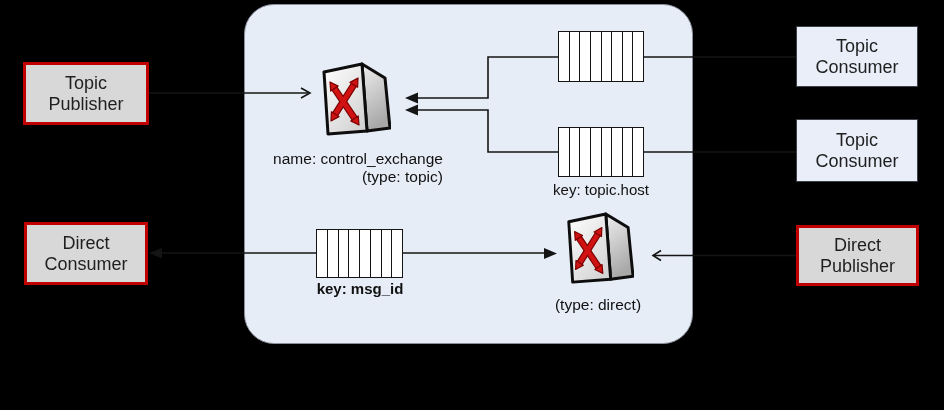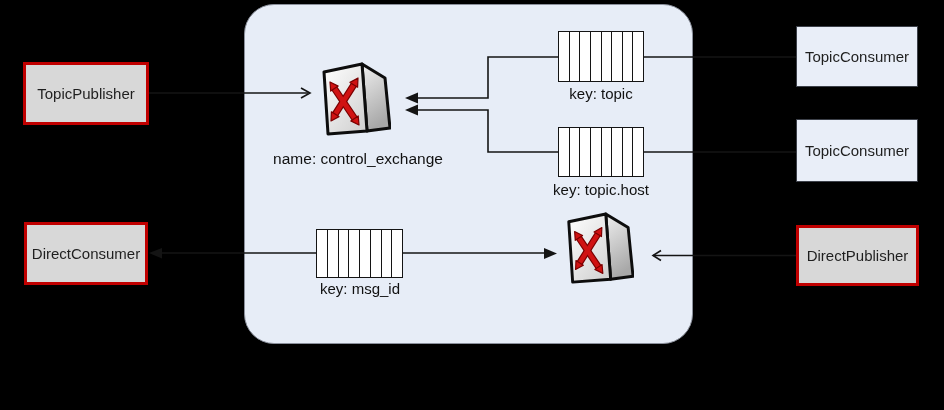--- a/index.html
+++ b/index.html
@@ -13,22 +13,22 @@
 
   .panel{position:absolute;left:244px;top:4px;width:449px;height:340px;
          background:var(--panel_fill);border:1.6px solid var(--panel_border);
          border-radius:30px;box-sizing:border-box;z-index:1;}
 
   .overlay{position:absolute;left:0;top:0;width:944px;height:410px;z-index:2;}
   .cline{stroke:var(--line_color);stroke-width:1.6;fill:none;}
   .chead-f{fill:var(--line_color);stroke:none;}
   .chead-o{stroke:var(--line_color);stroke-width:1.6;fill:none;stroke-linejoin:miter;}
 
-  .node{position:absolute;display:flex;flex-direction:row;justify-content:center;
-        align-items:center;text-align:center;font-size:15px;line-height:21px;
+  .node{position:absolute;display:flex;flex-direction:column;justify-content:center;
+        align-items:center;text-align:center;font-size:18px;line-height:21px;
         color:#1f1f1f;box-sizing:border-box;z-index:3;}
   .node.red{border:3px solid var(--red_border);background:var(--gray_fill);}
   .node.blue{border:1.4px solid var(--consumer_border);background:var(--consumer_fill);}
 
   .queue{position:absolute;display:flex;background:#ffffff;
          border:1.8px solid var(--line_color);box-sizing:border-box;z-index:3;}
   .queue i{flex:1;border-left:1.6px solid var(--line_color);}
   .queue i:first-child{border-left:none;}
 
   .qlabel{position:absolute;width:170px;text-align:center;transform:translateX(-50%);
@@ -106,21 +106,20 @@
   <div class="queue" style="left:558px;top:31px;width:86px;height:51px;">
     <i></i>
       <i></i>
       <i></i>
       <i></i>
       <i></i>
       <i></i>
       <i></i>
       <i></i>
   </div>
-  <div class="qlabel" style="left:601px;top:85px;">key: topic</div>
 
   <div class="queue" style="left:558px;top:127px;width:86px;height:50px;">
     <i></i>
       <i></i>
       <i></i>
       <i></i>
       <i></i>
       <i></i>
       <i></i>
       <i></i>
@@ -130,46 +129,48 @@
   <div class="queue" style="left:316px;top:229px;width:87px;height:49px;">
     <i></i>
       <i></i>
       <i></i>
       <i></i>
       <i></i>
       <i></i>
       <i></i>
       <i></i>
   </div>
-  <div class="qlabel" style="left:360px;top:280px;">key: msg_id</div>
+  <div class="qlabel" style="left:360px;top:280px;font-weight:bold;">key: msg_id</div>
 
   <svg class="exchange" style="left:315px;top:55px;" width="76" height="92" viewBox="0 0 76 92">
     <polygon class="exbox" points="47,9 70,23 75,73 52,76" fill="url(#gs)"></polygon>
     <polygon class="exbox" points="9,17 47,9 52,76 13,79" fill="url(#gf)"></polygon>
     <path class="redline-under" d="M20.2,59.2 L38.8,29.8"></path>
     <path class="redline-under" d="M19.5,33.6 L39.5,63.4"></path>
     <path class="redline" d="M20.2,59.2 L38.8,29.8"></path>
     <polygon class="redhead" points="43,23 42.6,32.2 35,27.4"></polygon>
     <polygon class="redhead" points="16,66 24,61.6 16.4,56.8"></polygon>
     <path class="redline" d="M19.5,33.6 L39.5,63.4"></path>
     <polygon class="redhead" points="44,70 35.8,65.9 43.2,60.9"></polygon>
     <polygon class="redhead" points="15,27 15.7,36.1 23.2,31.1"></polygon>
   </svg>
   <div class="exlabel" style="left:358px;top:150px;">
     <div>name: control_exchange</div>
+    <div>(type: topic)</div>
   </div>
 
   <svg class="exchange" style="left:560px;top:205px;" width="74" height="90" viewBox="0 0 76 92">
     <polygon class="exbox" points="47,9 70,23 75,73 52,76" fill="url(#gs)"></polygon>
     <polygon class="exbox" points="9,17 47,9 52,76 13,79" fill="url(#gf)"></polygon>
     <path class="redline-under" d="M20.2,59.2 L38.8,29.8"></path>
     <path class="redline-under" d="M19.5,33.6 L39.5,63.4"></path>
     <path class="redline" d="M20.2,59.2 L38.8,29.8"></path>
     <polygon class="redhead" points="43,23 42.6,32.2 35,27.4"></polygon>
     <polygon class="redhead" points="16,66 24,61.6 16.4,56.8"></polygon>
     <path class="redline" d="M19.5,33.6 L39.5,63.4"></path>
     <polygon class="redhead" points="44,70 35.8,65.9 43.2,60.9"></polygon>
     <polygon class="redhead" points="15,27 15.7,36.1 23.2,31.1"></polygon>
   </svg>
   <div class="exlabel" style="left:598px;top:296px;">
+    <div>(type: direct)</div>
   </div>
 
 </div>
 
 </body></html>

